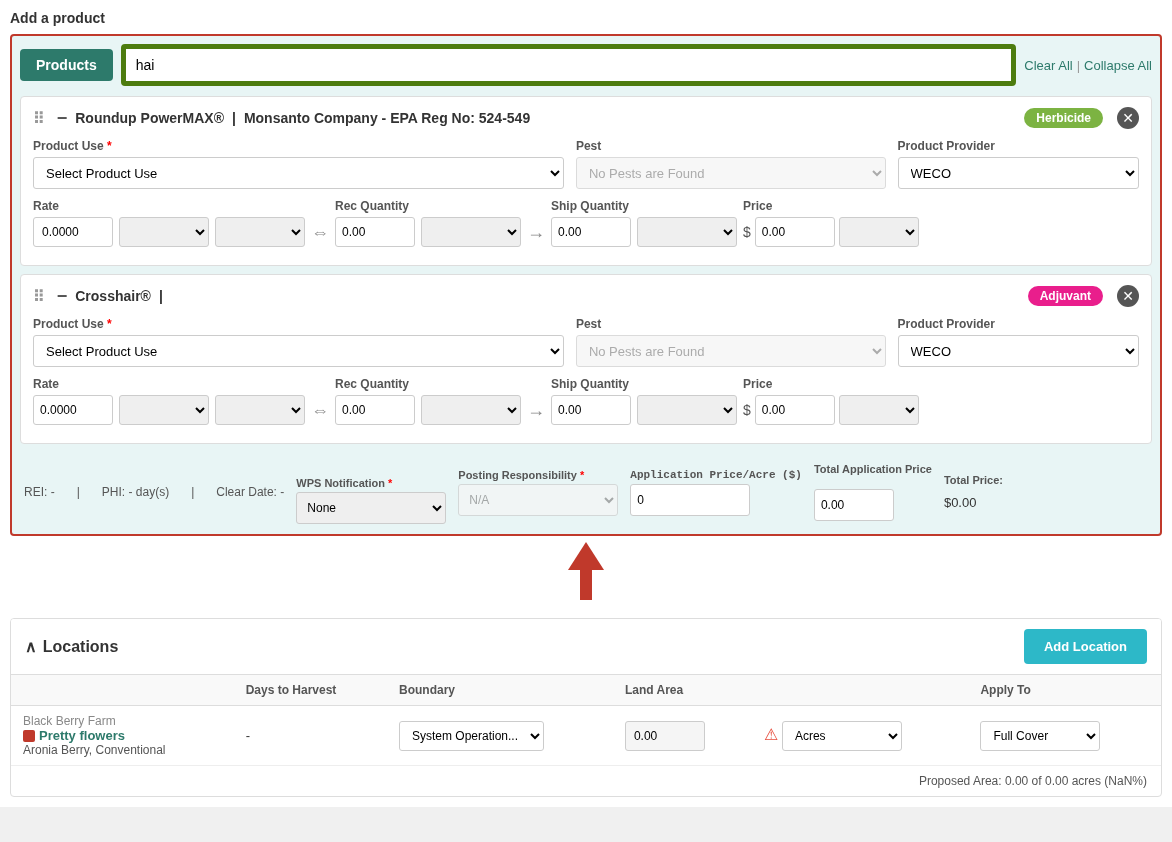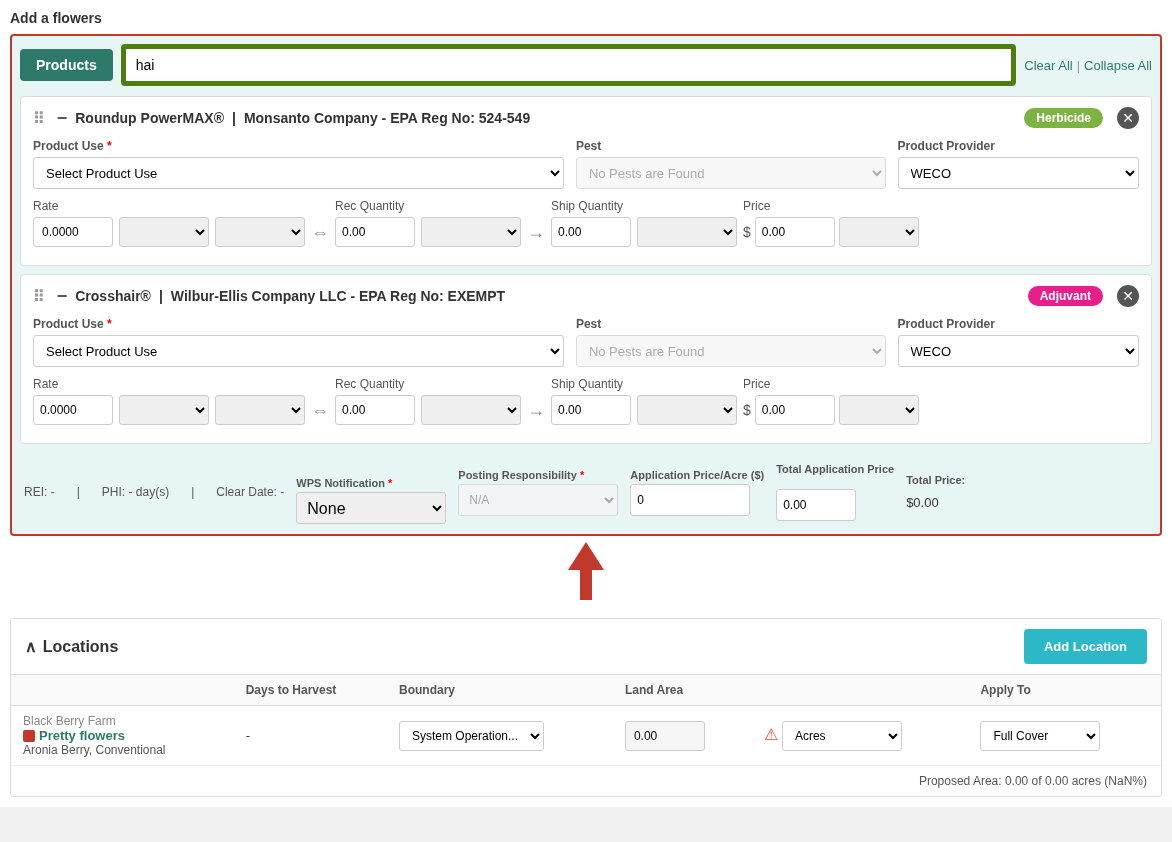--- a/index.html
+++ b/index.html
@@ -141,21 +141,21 @@
     .provider-select { width: 100%; }
 
     
     .rate-row {
       display: flex;
       align-items: flex-end;
       gap: 6px;
       margin-bottom: 8px;
     }
 
-    .rate-label { font-size: 12px; font-weight: normal; color: #555; margin-bottom: 4px; }
+    .rate-label { font-size: 12px; font-weight: bold; color: #555; margin-bottom: 4px; }
 
     .rate-section { display: flex; flex-direction: column; }
     .rate-inputs { display: flex; gap: 6px; align-items: center; }
 
     .rate-num { width: 80px; }
 
     .rec-section { display: flex; flex-direction: column; }
     .rec-inputs { display: flex; gap: 6px; align-items: center; }
 
     .ship-section { display: flex; flex-direction: column; }
@@ -175,28 +175,28 @@
       color: #555;
       background: #e8f5f5;
       border-radius: 0 0 4px 4px;
       flex-wrap: wrap;
     }
 
     .rei-info { display: flex; gap: 22px; align-items: center; }
 
     .wps-group { display: flex; flex-direction: column; gap: 3px; }
     .wps-group label { font-size: 11px; font-weight: bold; color: #555; margin-top: 17px; }
-    .wps-select { width: 150px; height: 32px; border: 1px solid #ccc; border-radius: 3px; padding: 0 6px; font-size: 16px; }
+    .wps-select { width: 150px; height: 32px; border: 1px solid #ccc; border-radius: 3px; padding: 0 6px; font-size: 12px; }
 
     .posting-group { display: flex; flex-direction: column; gap: 3px; }
     .posting-group label { font-size: 11px; font-weight: bold; color: #555; }
     .posting-select { width: 160px; height: 32px; border: 1px solid #ccc; border-radius: 3px; padding: 0 6px; font-size: 12px; background: #f5f5f5; color: #888; }
 
     .app-price-group { display: flex; flex-direction: column; gap: 3px; }
-    .app-price-group label { font-size: 11px; font-weight: bold; color: #555; }
+    .app-price-group label { font-size: 11px; font-weight: bold; color: #555; font-family: Liberation Mono, monospace; }
     .app-price-input { width: 120px; height: 32px; border: 1px solid #ccc; border-radius: 3px; padding: 0 6px; font-size: 12px; }
 
     .total-app-group { display: flex; flex-direction: column; gap: 14px; }
     .total-app-group label { font-size: 11px; font-weight: bold; color: #555; }
     .total-app-input { width: 80px; height: 32px; border: 1px solid #ccc; border-radius: 3px; padding: 0 6px; font-size: 12px; }
 
     .total-price-group { display: flex; flex-direction: column; gap: 3px; }
     .total-price-group label { font-size: 11px; font-weight: bold; color: #555; }
     .total-price-val { font-size: 13px; color: #333; padding-top: 6px; }
 
@@ -302,21 +302,21 @@
     .rate-arrow { font-size: 18px; color: #888; }
 
     
     .req { color: red; }
   </style>
 </head>
 <body>
 
 <div class="page-wrapper">
 
-  <div class="page-title">Add a flowers</div>
+  <div class="page-title">Add a product</div>
 
   <div class="products-section">
 
     <div class="products-header">
       <button class="products-tab">Products</button>
       <input type="text" class="products-search" value="hai" style="">
       <div class="expand-collapse">
         <span>Clear All</span>
         <span class="sep">|</span>
         <span>Collapse All</span>
@@ -412,21 +412,20 @@
       </div>
     </div>
 
     <div class="product-card">
       <div class="product-card-header">
         <div class="product-card-title">
           <span class="drag-handle">⠿</span>
           <button class="collapse-btn">−</button>
           <span>Crosshair®</span>
           <span> | </span>
-          <span>Wilbur-Ellis Company LLC - EPA Reg No: EXEMPT</span>
         </div>
         <div class="header-right">
           <span class="badge badge-adjuvant">Adjuvant</span>
           <button class="close-btn">✕</button>
         </div>
       </div>
 
       <div class="form-row">
         <div class="form-group" style="flex: 0 0 48%;">
           <label>

